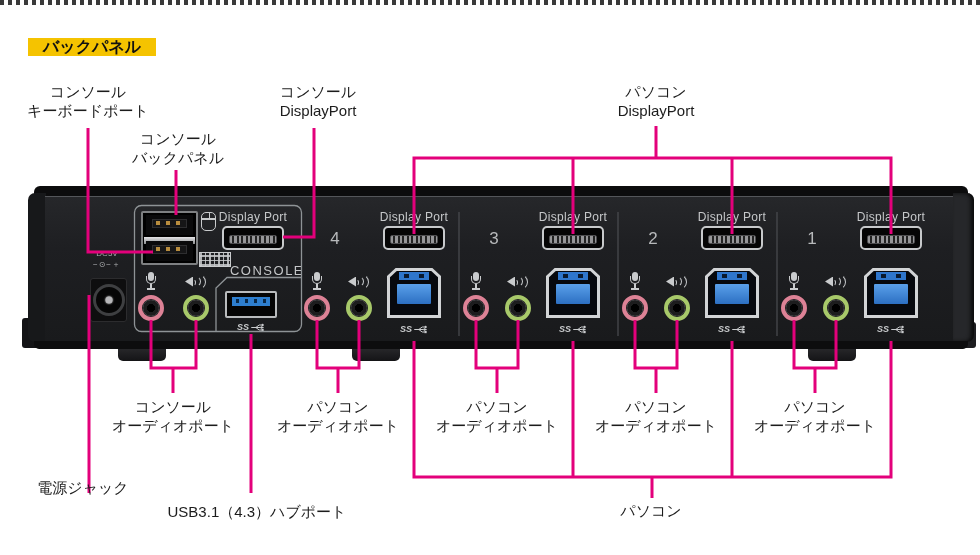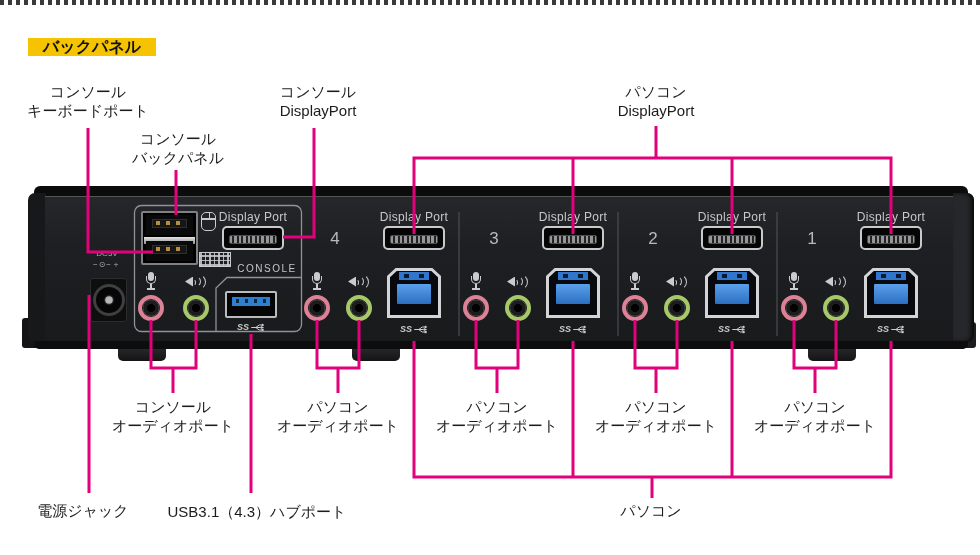--- a/index.html
+++ b/index.html
@@ -25,21 +25,21 @@
     border-top:1px solid #54565a;}
   .lip-bottom{position:absolute;left:34px;top:341px;width:934px;height:8px;background:#0d0d0e;
     border-radius:0 0 5px 5px;z-index:1;}
   .foot{position:absolute;top:348px;width:48px;height:13px;z-index:0;
     background:linear-gradient(180deg,#28282b,#141416);border-radius:0 0 5px 5px;}
   
   .ports{position:absolute;left:0;top:0;width:980px;height:555px;z-index:2;}
   .ptext{position:absolute;transform:translateX(-50%);color:#c6c8ca;white-space:nowrap;}
   .dp-label{font-size:12px;letter-spacing:.3px;}
   .portnum{font-size:17px;color:#b7b9bb;}
-  .console-label{font-size:10px;letter-spacing:1.5px;color:#c4c6c8;}
+  .console-label{font-size:13px;letter-spacing:1.5px;color:#c4c6c8;}
   .dc-label{font-size:8px;color:#aaacae;}
   .dc-pol{font-size:8px;color:#aaacae;letter-spacing:1px;}
   .dc-jack{position:absolute;left:90px;top:278px;width:35px;height:42px;background:#0e0e0f;
     border:1px solid #2c2c2e;border-radius:3px;}
   .dc-barrel{position:absolute;left:50%;top:50%;transform:translate(-50%,-50%);width:26px;height:26px;
     border-radius:50%;background:#060606;border:3px solid #3e3f41;}
   .dc-pin{position:absolute;left:50%;top:50%;transform:translate(-50%,-50%);width:7px;height:7px;
     border-radius:50%;background:#b7b7b9;box-shadow:0 0 2px #fff;}
   
   .usb-stack{position:absolute;left:141px;top:211px;width:57px;height:54px;background:#000;
@@ -370,21 +370,21 @@
       <div>オーディオポート</div>
   </div>
   <div class="callout" style="left:656px;top:397px;">
     <div>パソコン</div>
       <div>オーディオポート</div>
   </div>
   <div class="callout" style="left:815px;top:397px;">
     <div>パソコン</div>
       <div>オーディオポート</div>
   </div>
-  <div class="callout" style="left:83px;top:501px;">
+  <div class="callout" style="left:83px;top:478px;">
     <div>電源ジャック</div>
   </div>
   <div class="callout" style="left:257px;top:502px;">
     <div>USB3.1（4.3）ハブポート</div>
   </div>
   <div class="callout" style="left:651px;top:501px;">
     <div>パソコン</div>
   </div>
 
 </div>

